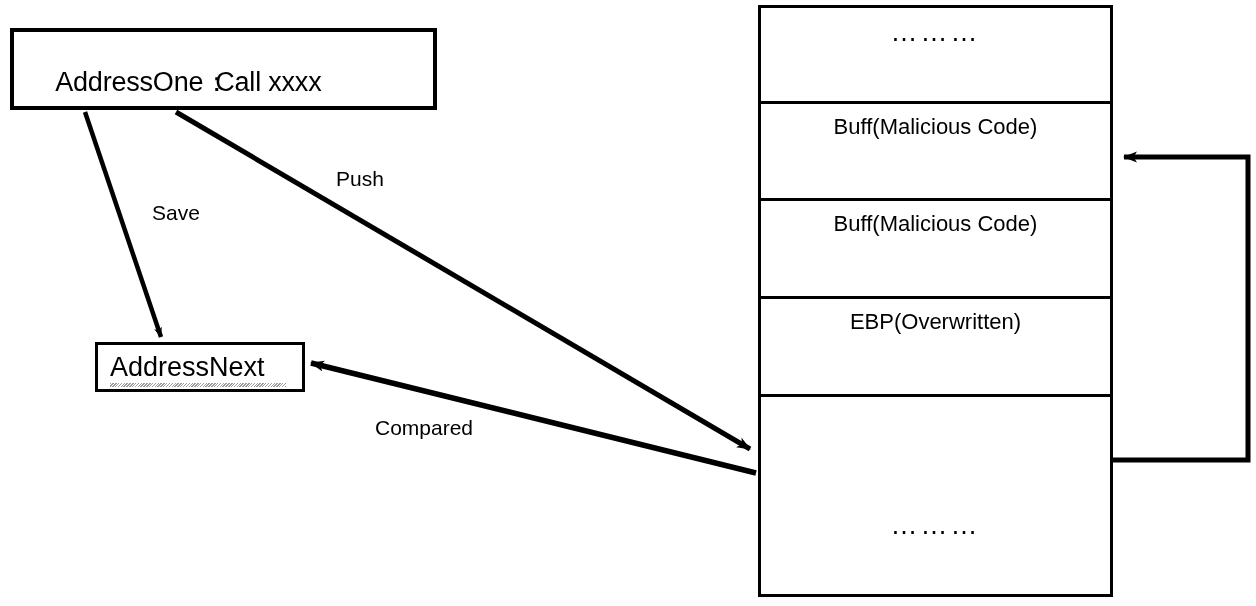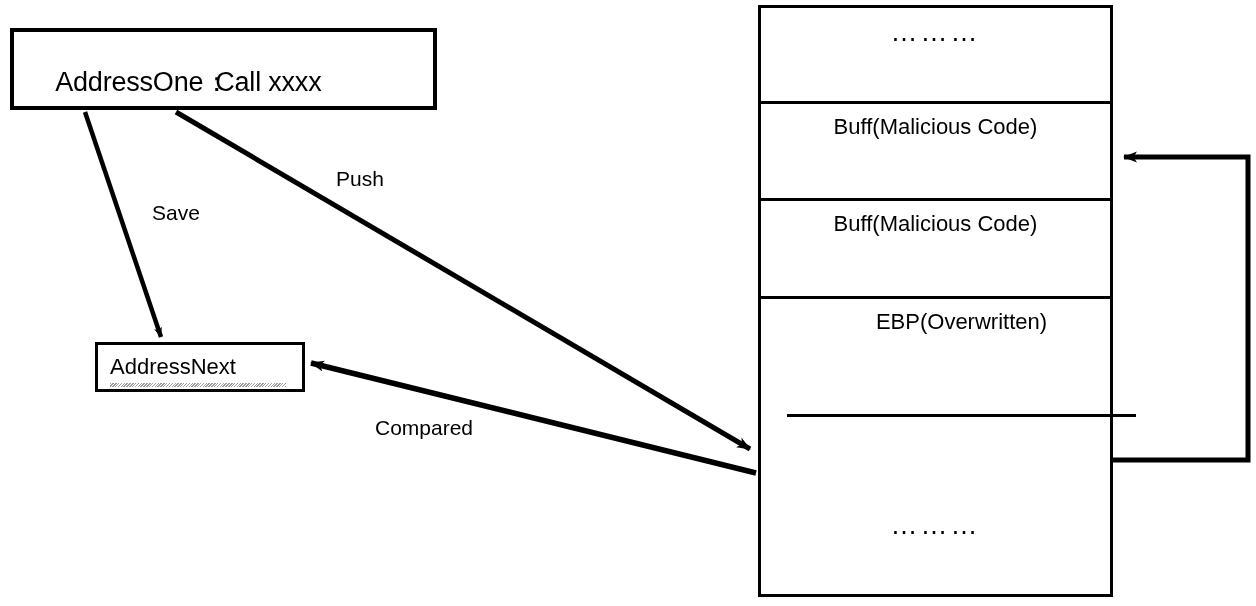--- a/index.html
+++ b/index.html
@@ -58,21 +58,21 @@
     height: 50px;
     border: 3px solid #000;
     box-sizing: border-box;
     background: #fff;
     z-index: 3;
   }
   .addrnext-label {
     position: absolute;
     left: 12px;
     top: 6px;
-    font-size: 22px;
+    font-size: 27px;
     line-height: 32px;
     white-space: pre;
   }
   .squiggle {
     position: absolute;
     left: 12px;
     top: 38px;
     width: 176px;
     height: 4px;
     background-image:
@@ -168,19 +168,19 @@
 <div class="stack">
   <div class="stack-cell" id="cell0" style="top:0px;height:96px;">
     <span class="cell-text dots">………</span>
   </div>
   <div class="stack-cell" id="cell1" style="top:96px;height:97px;">
     <span class="cell-text">Buff(Malicious Code)</span>
   </div>
   <div class="stack-cell" id="cell2" style="top:193px;height:98px;">
     <span class="cell-text">Buff(Malicious Code)</span>
   </div>
-  <div class="stack-cell" id="cell3" style="top:291px;height:118px;margin-left:26px;">
+  <div class="stack-cell" id="cell3" style="top:291px;height:98px;">
     <span class="cell-text">EBP(Overwritten)</span>
   </div>
   <div class="stack-cell" id="cell5" style="top:493px;height:93px;">
     <span class="cell-text dots">………</span>
   </div>
 </div>
 
 </body></html>

